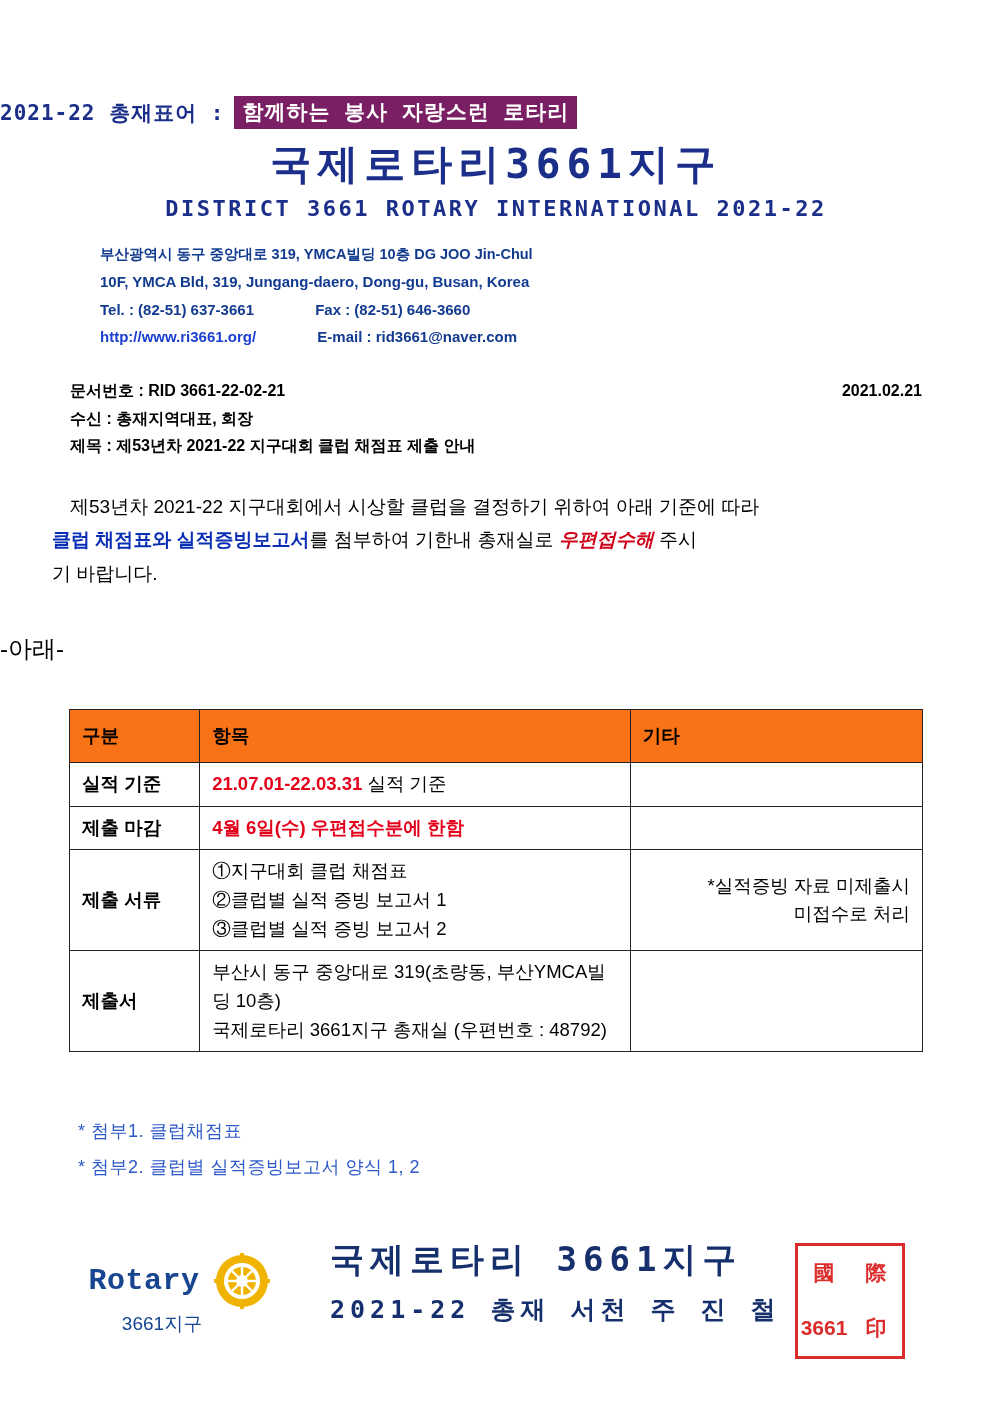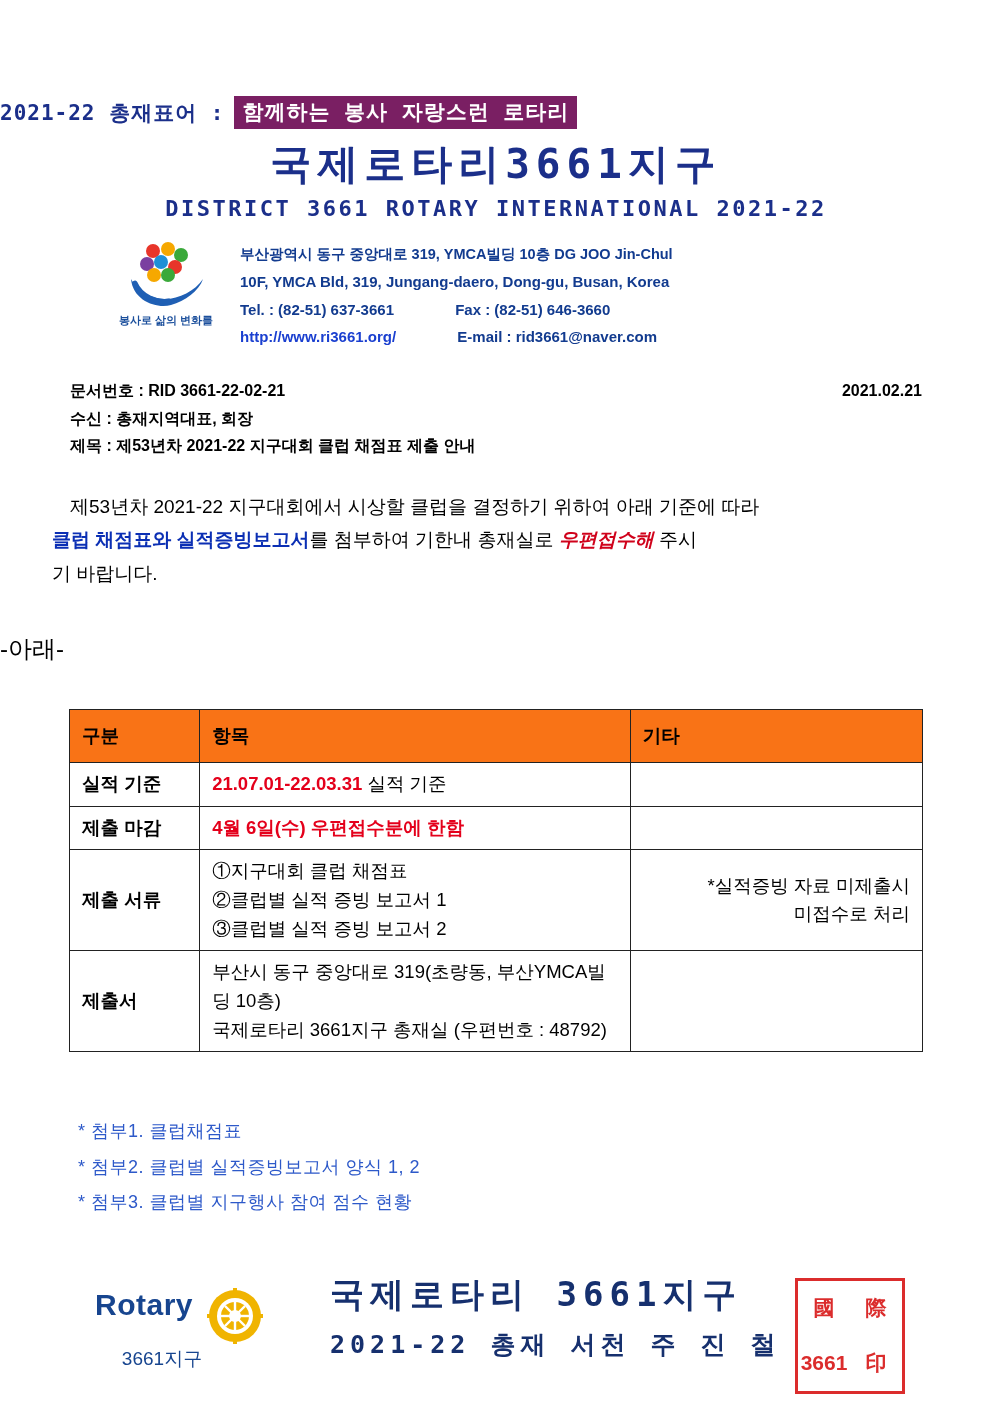--- a/index.html
+++ b/index.html
@@ -183,21 +183,23 @@
     position: absolute;
     left: 104px;
     top: 16px;
     display: flex;
     flex-direction: column;
     align-items: center;
     width: 150px;
   }
   .rotary-row {
     display: flex;
+    align-items: center;
     gap: 14px;
+    font-family: Liberation Mono, monospace;
   }
   .rotary-word {
     font-size: 30px;
     font-weight: bold;
     color: #17458f;
     letter-spacing: 0.5px;
   }
   .rotary-sub {
     font-size: 19px;
     color: #17458f;
@@ -253,35 +255,20 @@
 
   <div class="slogan-row">
     <div class="slogan-label">2021-22 총재표어 :</div>
     <div class="slogan-highlight">함께하는 봉사 자랑스런 로타리</div>
   </div>
 
   <div class="district-title">국제로타리3661지구</div>
   <div class="district-sub">DISTRICT 3661 ROTARY INTERNATIONAL  2021-22</div>
 
   <div class="contact-block">
-    <div class="logo-wrap">
-      <svg class="logo-svg" width="86" height="72" viewBox="0 0 86 72">
-        <circle cx="30" cy="12" r="7" fill="#e8352a"></circle>
-        <circle cx="45" cy="10" r="7" fill="#f6a800"></circle>
-        <circle cx="58" cy="16" r="7" fill="#3aa93a"></circle>
-        <circle cx="24" cy="25" r="7" fill="#7a3fa0"></circle>
-        <circle cx="38" cy="23" r="7" fill="#1f8fd6"></circle>
-        <circle cx="52" cy="28" r="7" fill="#e8352a"></circle>
-        <circle cx="31" cy="36" r="7" fill="#f6a800"></circle>
-        <circle cx="45" cy="36" r="7" fill="#3aa93a"></circle>
-        <path d="M8 40 C10 62 34 70 48 66 C62 62 76 52 80 40 C72 52 56 60 42 60 C28 60 14 52 8 40 Z" fill="#1f5fb4"></path>
-        <path d="M12 44 C18 58 34 64 46 62" stroke="#1f5fb4" stroke-width="5" fill="none" stroke-linecap="round"></path>
-      </svg>
-      <div class="logo-caption">봉사로 삶의 변화를</div>
-    </div>
     <div class="contact-lines">
       <div class="ko">부산광역시 동구 중앙대로 319, YMCA빌딩 10층 DG JOO Jin-Chul</div>
       <div>10F, YMCA Bld, 319, Jungang-daero, Dong-gu, Busan, Korea</div>
       <div>
         <span>Tel. : (82-51) 637-3661</span>
         <span class="c-col2">Fax : (82-51) 646-3660</span>
       </div>
       <div>
         <span class="link-url">http://www.ri3661.org/</span>
         <span class="c-col2 link-mail">E-mail : rid3661@naver.com</span>
@@ -355,21 +342,20 @@
           <div>국제로타리 3661지구 총재실 (우편번호 : 48792)</div>
         </td>
         <td></td>
       </tr>
     </tbody>
   </table>
 
   <div class="attachments">
     <div class="attach-line">* 첨부1. 클럽채점표</div>
     <div class="attach-line">* 첨부2. 클럽별 실적증빙보고서 양식 1, 2</div>
-    <div class="attach-line">* 첨부3. 클럽별 지구행사 참여 점수 현황</div>
   </div>
 
   <div class="footer">
     <div class="rotary-mark">
       <div class="rotary-row">
         <span class="rotary-word">Rotary</span>
         <svg width="56" height="56" viewBox="0 0 56 56">
           <circle cx="28" cy="28" r="26" fill="#f0b400"></circle>
           <circle cx="28" cy="28" r="18" fill="#ffffff"></circle>
           <circle cx="28" cy="28" r="14" fill="#f0b400"></circle>

